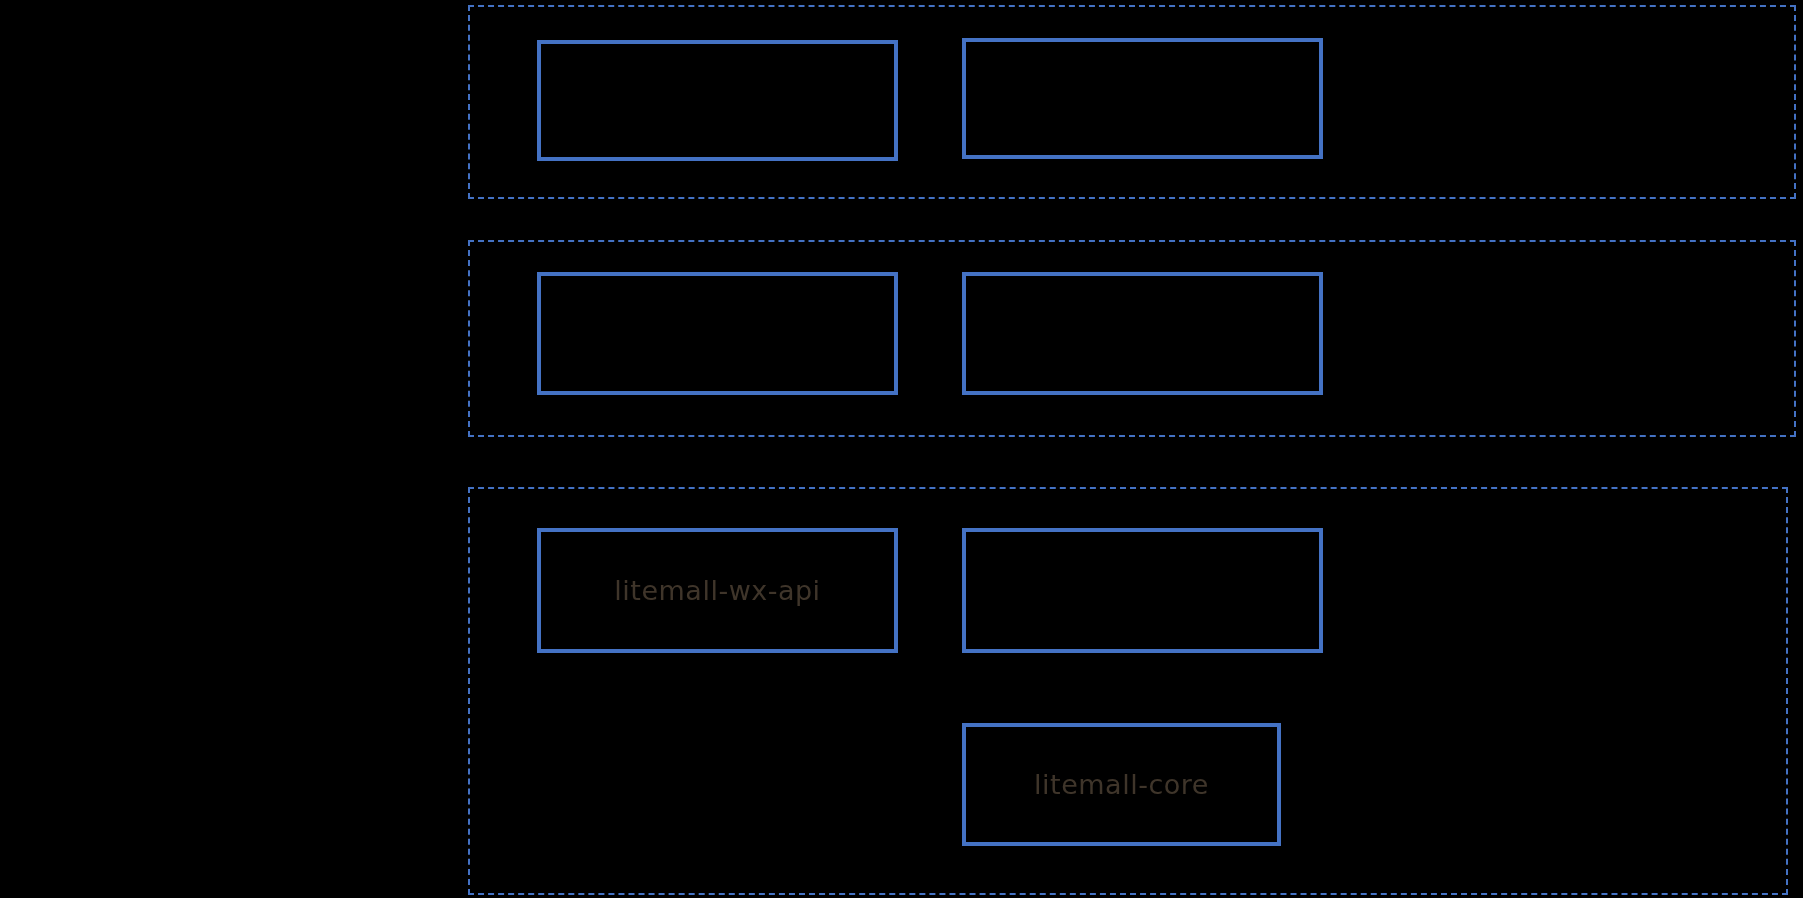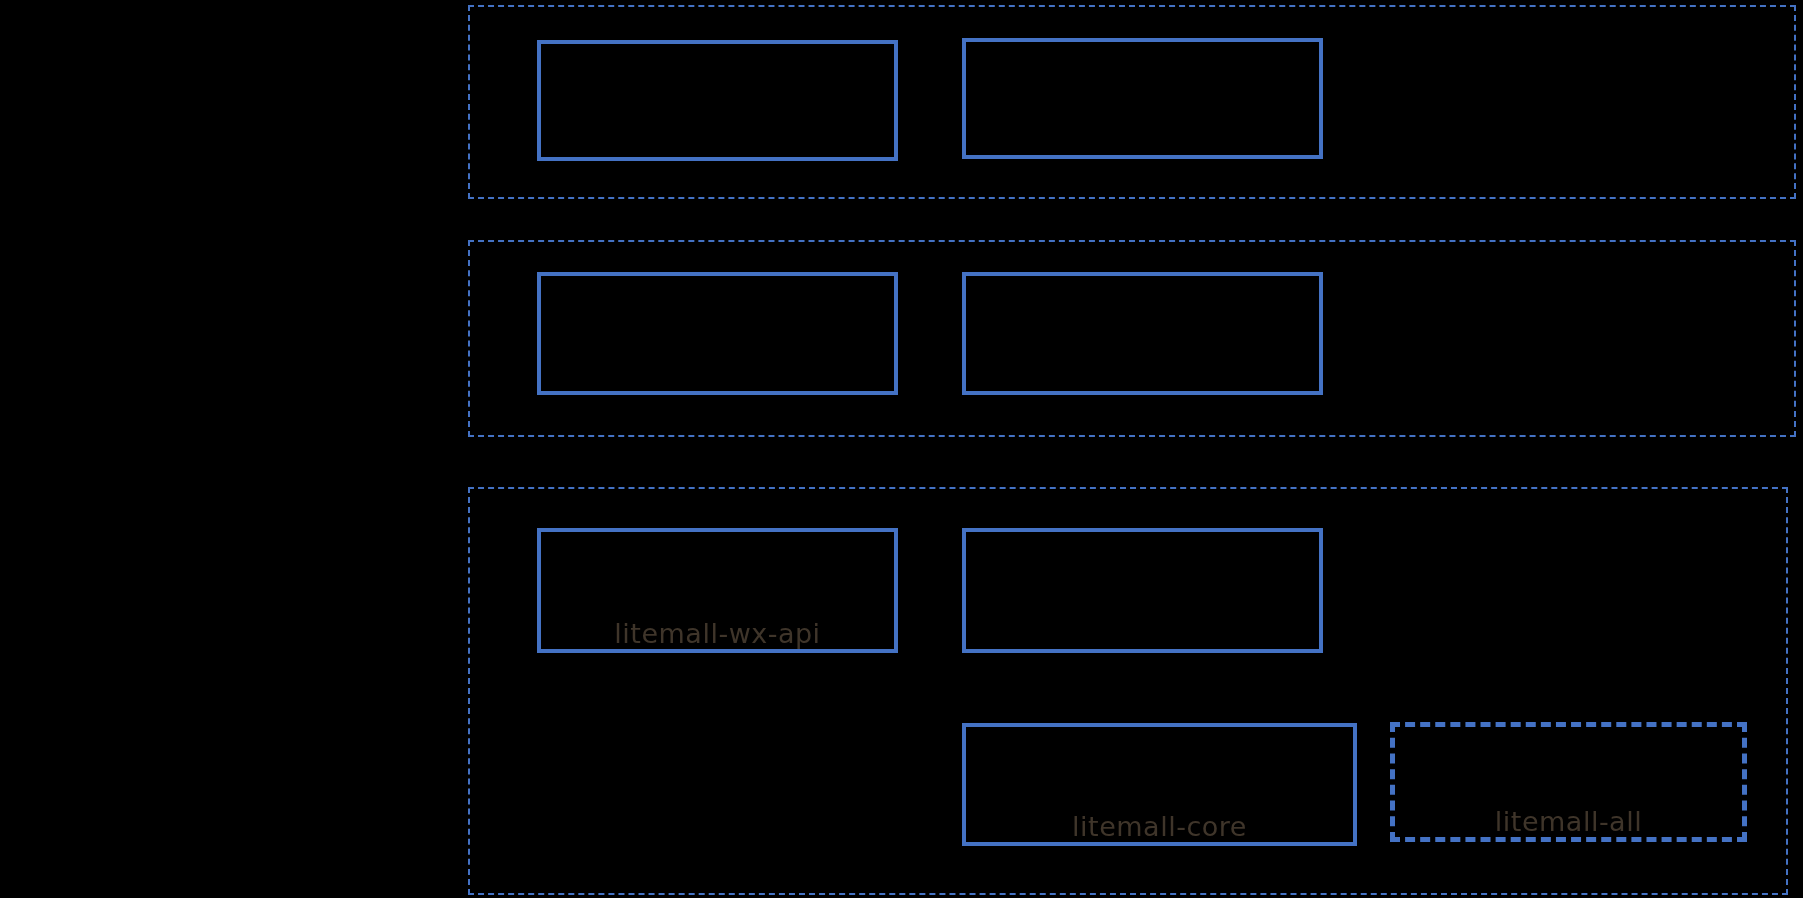--- a/index.html
+++ b/index.html
@@ -20,34 +20,34 @@
   .group{
     position:absolute;
     border:2px dashed var(--accent);
   }
   .g1{left:468px;top:5px;width:1328px;height:194px;}
   .g2{left:468px;top:240px;width:1328px;height:197px;}
   .g3{left:468px;top:487px;width:1320px;height:408px;}
   .b{
     position:absolute;
     border:4px solid var(--accent);
-    display:flex;align-items:flex-end;justify-content:center;
+    display:flex;align-items:center;justify-content:center;
     font-size:27px;
     color:var(--label);
     letter-spacing:0.5px;
     white-space:nowrap;
   }
   .b1{left:537px;top:40px;width:361px;height:121px;}
   .b2{left:962px;top:38px;width:361px;height:121px;}
   .b3{left:537px;top:272px;width:361px;height:123px;}
   .b4{left:962px;top:272px;width:361px;height:123px;}
   .b5{left:537px;top:528px;width:361px;height:125px;}
   .b6{left:962px;top:528px;width:361px;height:125px;}
   .b7{left:537px;top:723px;width:361px;height:123px;}
-  .b8{left:962px;top:723px;width:395px;height:123px;}
+  .b8{left:962px;top:723px;width:319px;height:123px;}
   .b9{left:1390px;top:722px;width:357px;height:120px;border:5px dashed var(--accent);}
 </style>
 </head>
 <body>
 
 <div class="canvas">
 
   <div class="group g1"></div>
   <div class="group g2"></div>
   <div class="group g3"></div>
@@ -69,17 +69,14 @@
   <div class="b b5">
     <span>litemall-wx-api</span>
   </div>
   <div class="b b6">
     <span></span>
   </div>
 
   <div class="b b8">
     <span>litemall-core</span>
   </div>
-  <div class="b b9">
-    <span>litemall-all</span>
-  </div>
 
 </div>
 
 </body></html>

